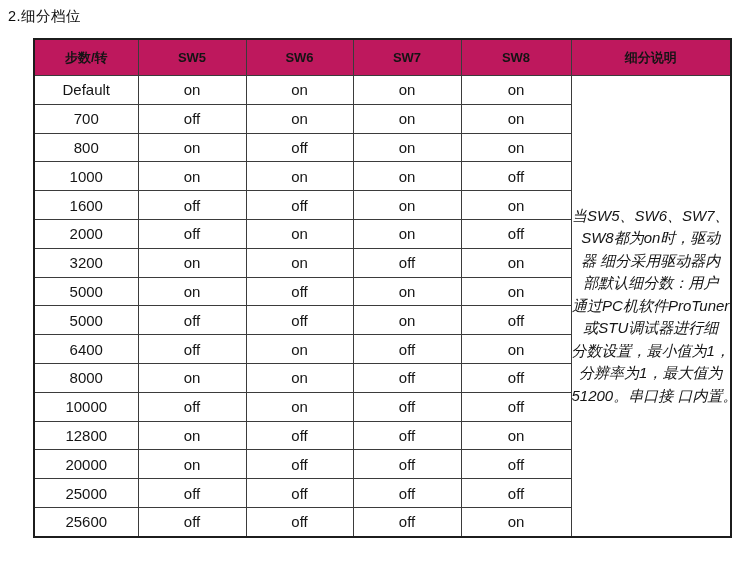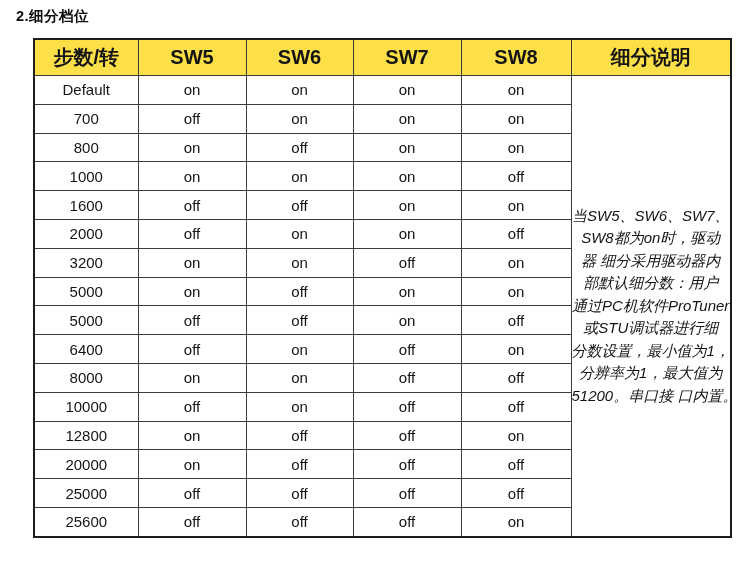--- a/index.html
+++ b/index.html
@@ -11,24 +11,24 @@
   }
   .page {
     position: relative;
     width: 750px;
     height: 582px;
     background: #ffffff;
     overflow: hidden;
   }
   .doc-title {
     position: absolute;
-    left: 16px;
+    left: 8px;
     top: 7px;
     font-size: 14.5px;
-    font-weight: bold;
+    font-weight: normal;
     color: #0d0d0d;
     letter-spacing: 0.5px;
   }
   table.microstep {
     position: absolute;
     left: 33px;
     top: 38px;
     border-collapse: collapse;
     table-layout: fixed;
     width: 697px;
@@ -37,22 +37,22 @@
   table.microstep th,
   table.microstep td {
     border: 1px solid #3b3b3b;
     text-align: center;
     vertical-align: middle;
     padding: 0;
     overflow: hidden;
   }
   table.microstep th {
     height: 35px;
-    background: #fde047;
-    font-size: 20px;
+    background: #be185d;
+    font-size: 13px;
     font-weight: bold;
     color: #141414;
   }
   table.microstep td {
     height: 27.8px;
     font-size: 15px;
     background: #ffffff;
     color: #141414;
   }
   td.desc-cell {

